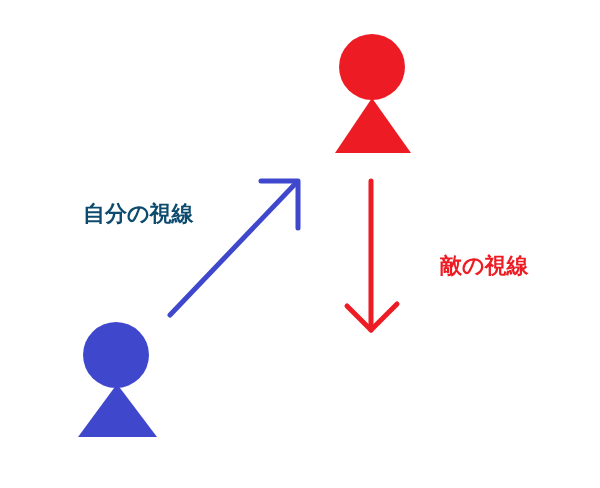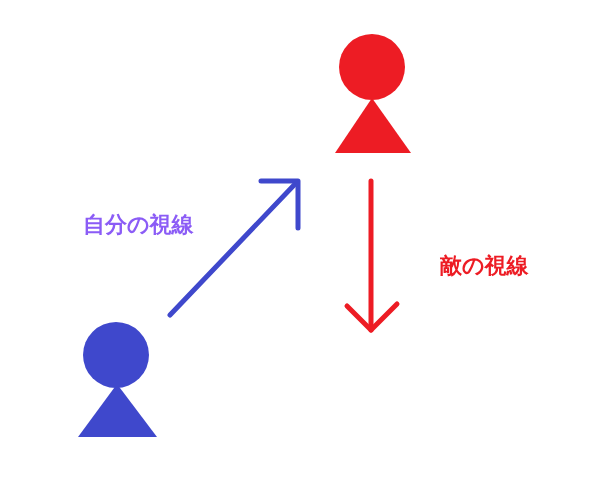--- a/index.html
+++ b/index.html
@@ -26,14 +26,14 @@
     <line x1="170" y1="315" x2="296" y2="183"></line>
     <polyline points="261,181 298,181 298,228"></polyline>
   </g>
 
   <g stroke="#ed1c24" stroke-width="5" stroke-linecap="round" stroke-linejoin="round" fill="none">
     <line x1="371" y1="181" x2="371" y2="330"></line>
     <polyline points="347,306 371,330 397,304"></polyline>
   </g>
 </svg>
 
-<div class="label" style="left:83px; top:210px; color:#8b5cf6;">自分の視線</div>
+<div class="label" style="left:83px; top:199px; color:#0c4a6e;">自分の視線</div>
 <div class="label" style="left:440px; top:251px; color:#ed1c24;text-align:right;">敵の視線</div>
 
 </body></html>

